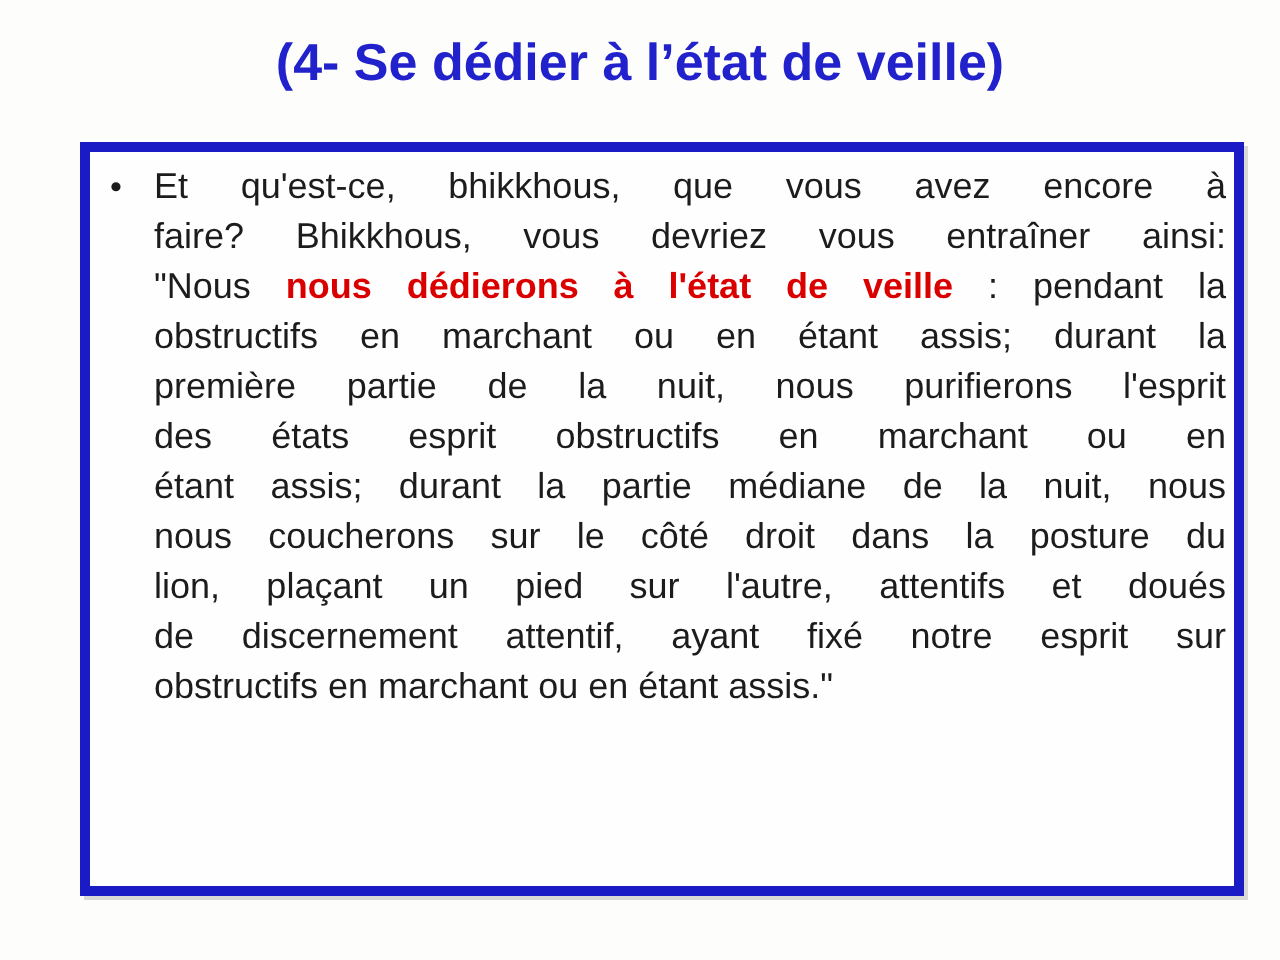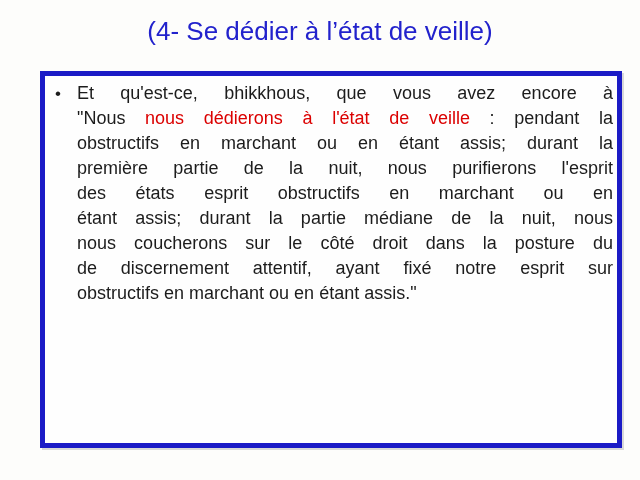--- a/index.html
+++ b/index.html
@@ -19,21 +19,21 @@
     height: 480px;
   }
   .title {
     position: absolute;
     top: 16px;
     left: 0;
     width: 640px;
     margin: 0;
     text-align: center;
     font-size: 26px;
-    font-weight: normal;
+    font-weight: bold;
     color: #2222cc;
     letter-spacing: 0px;
   }
   .textbox {
     position: absolute;
     left: 40px;
     top: 71px;
     width: 582px;
     height: 377px;
     box-sizing: border-box;
@@ -63,37 +63,39 @@
     text-align: justify;
     text-align-last: justify;
     white-space: normal;
   }
   .line.last {
     text-align: left;
     text-align-last: left;
   }
   .em {
     color: #db0000;
-    font-weight: normal;
+    font-weight: bold;
   }
 </style>
 </head>
 <body>
 
 <div class="slide">
   <h1 class="title">(4- Se dédier à l’état de veille)</h1>
   <div class="textbox">
     <div class="bullet-item">
       <span class="bullet">•</span>
       <div class="lines" id="lines">
           <div class="line"><span>Et qu'est-ce, bhikkhous, que vous avez encore à</span></div>
+          <div class="line"><span>faire? Bhikkhous, vous devriez vous entraîner ainsi:</span></div>
           <div class="line"><span>"Nous </span><span class="em">nous dédierons à l'état de veille</span><span> : pendant la</span></div>
           <div class="line"><span>obstructifs en marchant ou en étant assis; durant la</span></div>
           <div class="line"><span>première partie de la nuit, nous purifierons l'esprit</span></div>
           <div class="line"><span>des états esprit obstructifs en marchant ou en</span></div>
           <div class="line"><span>étant assis; durant la partie médiane de la nuit, nous</span></div>
           <div class="line"><span>nous coucherons sur le côté droit dans la posture du</span></div>
+          <div class="line"><span>lion, plaçant un pied sur l'autre, attentifs et doués</span></div>
           <div class="line"><span>de discernement attentif, ayant fixé notre esprit sur</span></div>
           <div class="line last"><span>obstructifs en marchant ou en étant assis."</span></div>
         </div>
     </div>
   </div>
 </div>
 
 </body></html>

